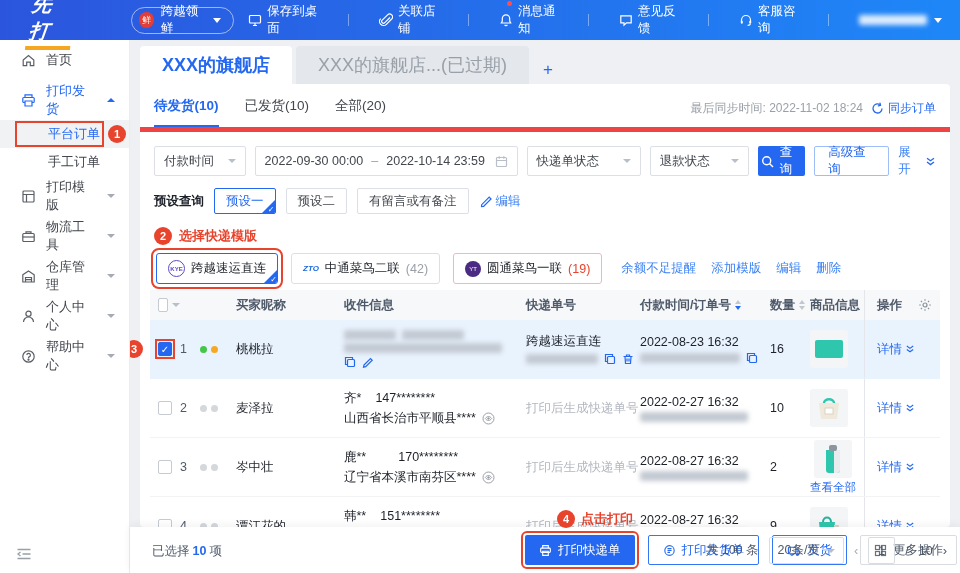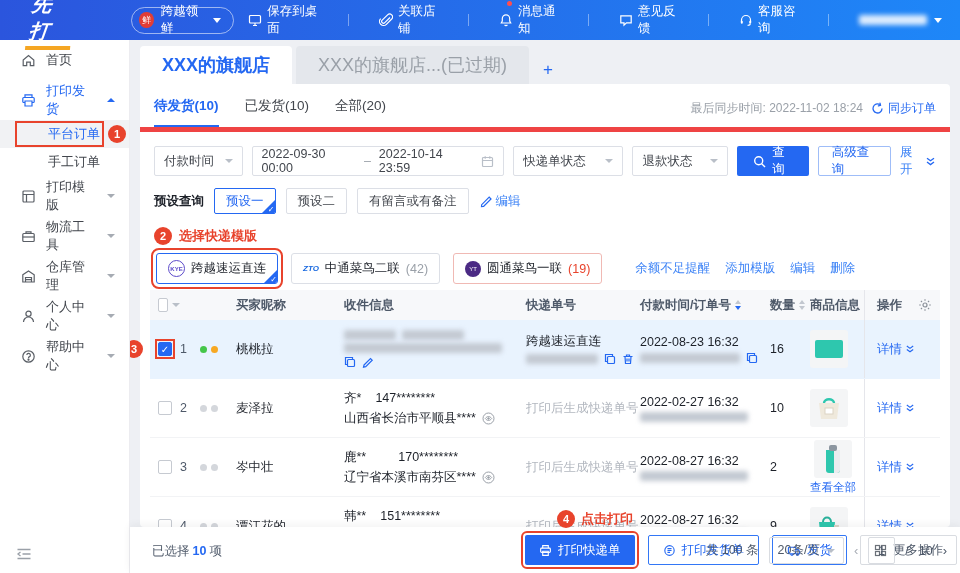--- a/index.html
+++ b/index.html
@@ -55,21 +55,21 @@
 
   .filter-row { display:flex; align-items:center; gap:9px; margin:12px 14px 0 14px; }
   .fbox { height:30px; border:1px solid #dcdfe6; border-radius:2px; display:flex; align-items:center; padding:0 9px; color:#42464d; font-size:12.5px; cursor:pointer; background:#fff; }
   .fbox .caret-g { margin-left:auto; }
   .caret-g { width:0; height:0; border-left:4px solid transparent; border-right:4px solid transparent; border-top:4px solid #b9bfc8; }
   .sel-paytime { width:96px; }
   .sel-daterange { width:278px; gap:8px; }
   .sel-courier { width:120px; }
   .sel-refund { width:104px; }
   .btn { height:30px; border-radius:2px; display:inline-flex; align-items:center; justify-content:center; gap:6px; cursor:pointer; font-size:12.5px; border:1px solid transparent; }
-  .btn-primary { background:#2468f2; color:#fff; padding:0 15px; }
+  .btn-primary { background:#2468f2; color:#fff; padding:0 2px; }
   .btn-adv { border-color:#9fbdf8; color:#2468f2; padding:0 13px; background:#fff; }
   .link-blue { color:#3b82f6; cursor:pointer; display:inline-flex; align-items:center; gap:4px; }
 
   .preset-row { display:flex; align-items:center; gap:10px; margin:10px 14px 0 14px; }
   .preset-label { color:#1d2129; font-weight:bold; font-size:12.5px; }
   .pbtn { height:26px; border:1px solid #dcdfe6; border-radius:2px; padding:0 11px; display:inline-flex; align-items:center; color:#42464d; cursor:pointer; position:relative; background:#fff; }
   .pbtn.sel { border-color:#2468f2; color:#2468f2; overflow:hidden; }
   .corner-check { position:absolute; right:0; bottom:0; width:0; height:0; border-left:13px solid transparent; border-bottom:13px solid #2468f2; }
   .corner-tick { position:absolute; right:0px; bottom:-1px; color:#fff; font-size:8px; z-index:1; }
 
@@ -77,21 +77,21 @@
   .step-text { color:#e8432c; font-weight:bold; font-size:13px; }
 
   .tpl-row { display:flex; align-items:center; gap:13px; margin:8px 14px 6px 16px; }
   .tplbtn { height:31px; border:1px solid #dcdfe6; border-radius:3px; padding:0 11px; display:inline-flex; align-items:center; gap:6px; cursor:pointer; background:#fff; position:relative; }
   .tplbtn.sel { border-color:#2468f2; overflow:hidden; outline:2px solid #e8432c; outline-offset:3px; }
   .tplbtn .cnt { color:#9aa0a8; } .tplbtn .cnt.red { color:#e8432c; }
   .tplbtn.warn { border-color:#f0b9b4; }
   .badge-kye { width:17px; height:17px; border-radius:50%; border:1.5px solid #5b49c9; color:#5b49c9; font-size:6px; font-weight:bold; display:flex; align-items:center; justify-content:center; }
   .badge-zto { color:#1a6ae0; font-size:8px; font-weight:bold; font-style:italic; }
   .badge-yto { width:16px; height:16px; border-radius:50%; background:#4b2a84; color:#fff; font-size:6px; display:flex; align-items:center; justify-content:center; }
-  .tpl-links { display:flex; gap:15px; margin-left:20px; }
+  .tpl-links { display:flex; gap:15px; margin-left:6px; }
 
   
   .tbl { margin:2px 10px 0 10px; }
   .trow { display:flex; align-items:center; }
   .thead { background:#f7f8fa; height:30px; color:#4e5969; font-weight:bold; }
   .c { flex:none; display:flex; align-items:center; }
   .c-sel { width:30px; padding-left:8px; position:relative; }
   .c-idx { width:20px; color:#4e5969; }
   .c-dots { width:36px; gap:4px; }
   .c-buyer { width:108px; }

